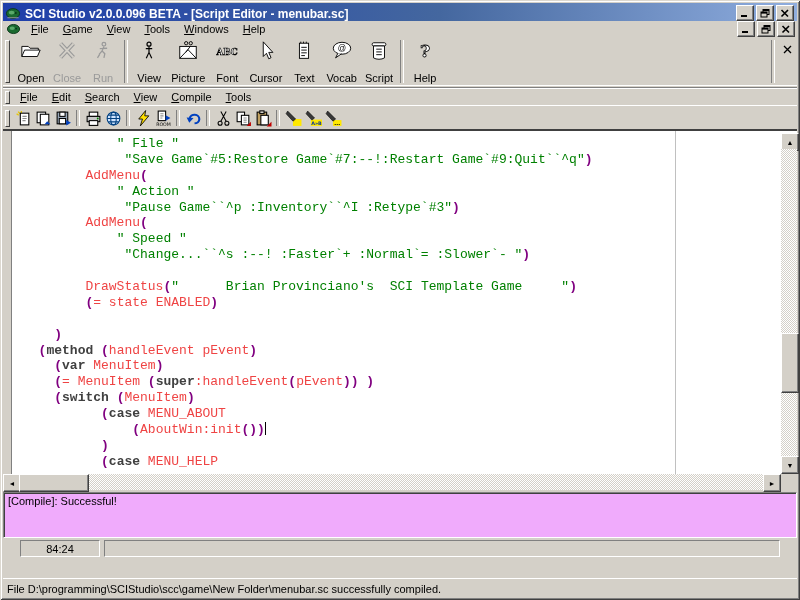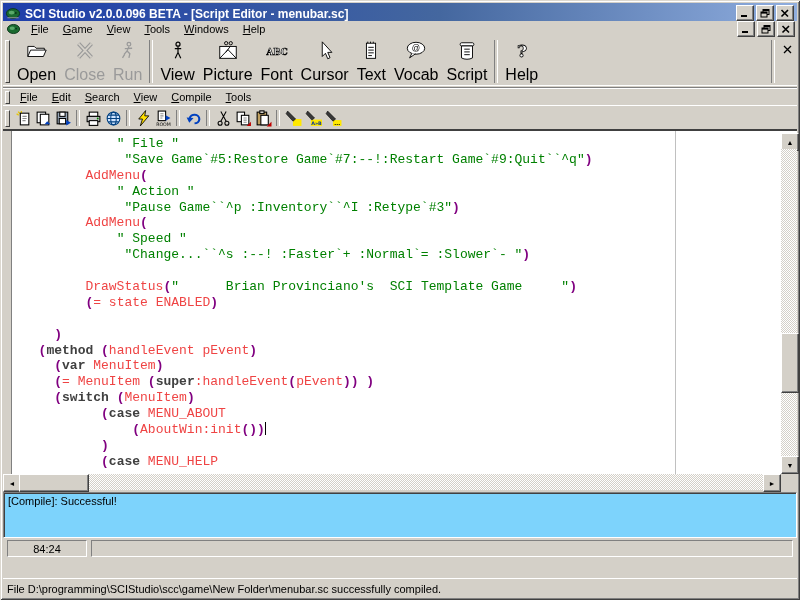--- a/index.html
+++ b/index.html
@@ -27,21 +27,21 @@
   .winbtn{width:16px;height:14px;display:flex;align-items:center;justify-content:center;cursor:default;}
 
   
   #menubar{position:absolute;left:3px;top:21px;right:3px;height:16px;display:flex;align-items:center;}
   .menu-item{padding:7px 7px;white-space:nowrap;}
   .mdi-btns{margin-left:auto;display:flex;gap:2px;margin-right:2px;}
 
   
   #toolbar-main{position:absolute;left:3px;top:38px;right:3px;height:47px;display:flex;align-items:stretch;border-bottom:1px solid #fff;}
   .tbtn{display:flex;flex-direction:column;align-items:center;justify-content:space-between;padding:2px 4px 1px;min-width:28px;}
-  .tbtn .tlabel{margin-top:0;font-size:16px;}
+  .tbtn .tlabel{margin-top:0;font-size:11px;}
   .tbtn.disabled .tlabel{color:#9a9a9a;}
   #toolbar-close{margin:4px 3px 0 2px;width:14px;height:14px;display:flex;align-items:center;justify-content:center;}
 
   
   #editor-menubar{position:absolute;left:3px;top:87px;right:3px;height:18px;display:flex;align-items:center;border-top:1px solid #808080;box-shadow:inset 0 1px 0 #fff;}
   #editor-toolbar{position:absolute;left:3px;top:105px;right:3px;height:24px;display:flex;align-items:center;border-top:1px solid #fff;}
   .sbtn{width:20px;height:20px;display:flex;align-items:center;justify-content:center;}
 
   
   #editor{position:absolute;left:3px;top:129px;right:3px;height:345px;background:#fff;border-top:2px solid #404040;}
@@ -61,22 +61,22 @@
   #vscroll .track{position:absolute;left:0;top:16px;bottom:16px;width:16px;}
   #vscroll .thumb{position:absolute;left:0;top:200px;width:16px;height:58px;}
   #vscroll .up{position:absolute;top:0;} #vscroll .down{position:absolute;bottom:0;}
   #hscroll{position:absolute;left:3px;top:474px;width:778px;height:16px;}
   #hscroll .track{position:absolute;left:16px;right:16px;top:0;height:16px;}
   #hscroll .thumb{position:absolute;left:16px;top:0;width:68px;height:16px;}
   #hscroll .left{position:absolute;left:0;} #hscroll .right{position:absolute;right:0;}
   #sb-corner{position:absolute;right:3px;top:474px;width:16px;height:16px;background:#d4d0c8;}
 
   
-  #output-panel{position:absolute;left:3px;top:492px;right:3px;height:46px;background:#7dd3fc;padding:2px 4px;box-sizing:border-box;}
-  #statusbar{position:absolute;left:3px;top:538px;right:3px;height:19px;display:flex;align-items:center;gap:4px;padding:1px 3px;}
+  #output-panel{position:absolute;left:3px;top:492px;right:3px;height:46px;background:#f0abfc;padding:2px 4px;box-sizing:border-box;}
+  #statusbar{position:absolute;left:3px;top:538px;right:3px;height:19px;display:flex;align-items:center;gap:4px;padding:1px 16px;}
   .status-panel{height:15px;display:flex;align-items:center;}
   #pos-panel{width:78px;justify-content:center;margin-left:1px;}
   #status-spacer{flex:1;margin-right:1px;}
 
   
   #taskbar{position:absolute;left:3px;top:557px;right:3px;height:21px;display:flex;align-items:center;}
   #task-button{margin-left:1px;width:168px;height:19px;background:#fff;border:1px solid;border-color:#404040 #fff #fff #404040;box-shadow:inset 1px 1px 0 #808080;display:flex;align-items:center;padding:0 4px;box-sizing:border-box;gap:4px;}
   #version-panel{margin-left:auto;margin-right:1px;width:133px;height:19px;display:flex;align-items:center;justify-content:center;border:1px solid;border-color:#fff #808080 #808080 #fff;}
 
   

